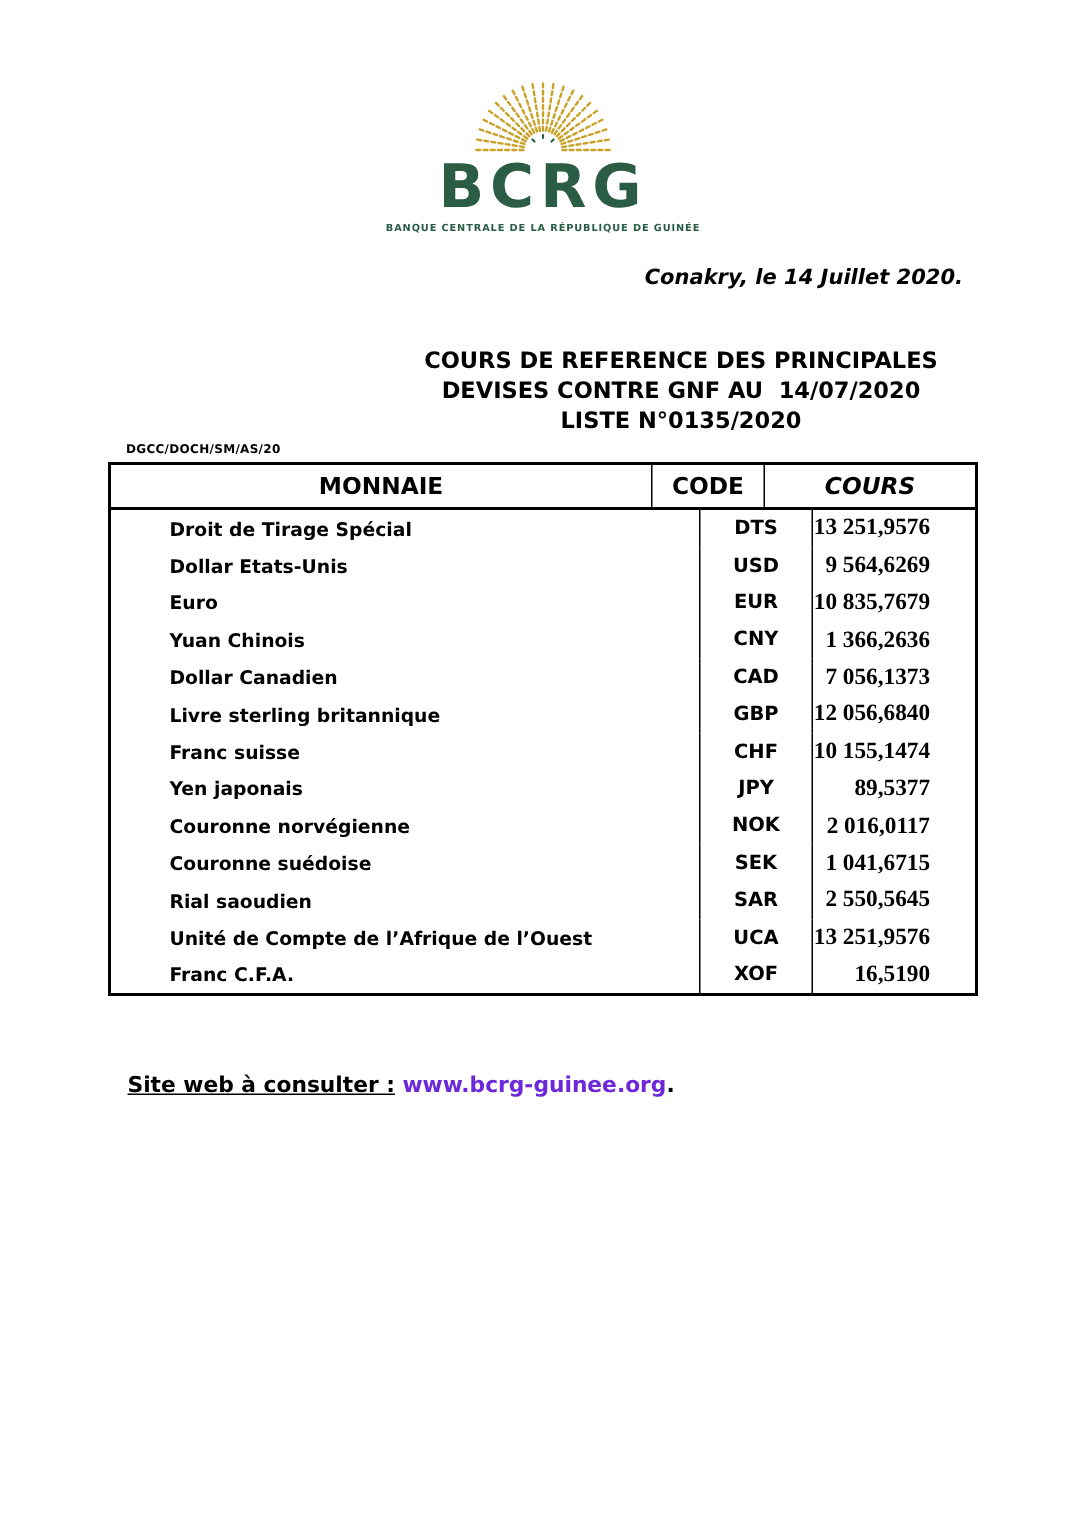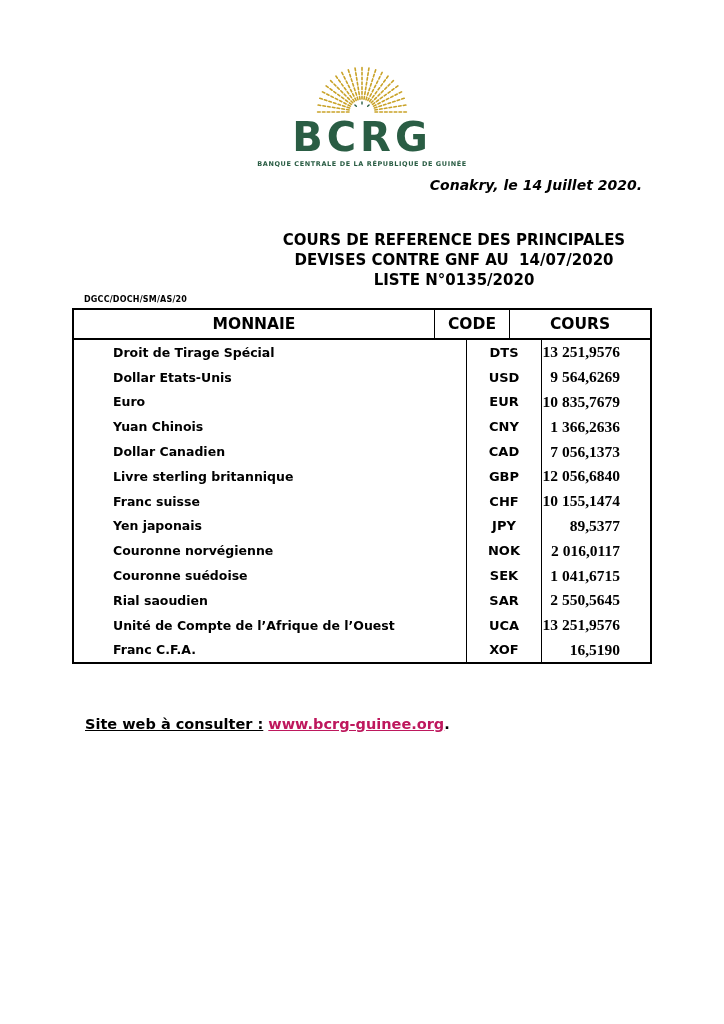--- a/index.html
+++ b/index.html
@@ -6,21 +6,21 @@
   html,body { background:#ffffff; }
   body {
     width:724px; height:1024px;
     position:relative;
     font-family:"DejaVu Sans", sans-serif;
     color:#000;
     overflow:hidden;
   }
 
   
-  .logo { position:absolute; top:56px; left:0; right:0; text-align:center; }
+  .logo { position:absolute; top:44px; left:0; right:0; text-align:center; }
   .logo svg { display:block; margin:0 auto 2px auto; }
   .logo-acronym {
     font-size:40px; font-weight:bold; color:#2a5d44;
     letter-spacing:4px; line-height:1.05;
   }
   .logo-tagline {
     font-size:6.5px; font-weight:bold; color:#2a5d44;
     letter-spacing:0.6px; margin-top:2px;
   }
 
@@ -67,30 +67,30 @@
     font-size:13px;
   }
   .c-cours {
     flex:1;
     display:flex; align-items:center; justify-content:flex-end;
     padding-right:30px;
     font-family:"Liberation Serif", serif; font-size:15.5px;
   }
   .thead .c-monnaie { justify-content:center; padding-left:0; font-size:15.5px; font-family:"DejaVu Sans", sans-serif; }
   .thead .c-code   { font-size:15.5px; }
-  .thead .c-cours  { justify-content:center; padding-right:0; font-family:"DejaVu Sans", sans-serif; font-size:15.5px; }
+  .thead .c-cours  { justify-content:center; padding-right:0; font-family:"DejaVu Sans", sans-serif; font-size:15.5px;font-style:italic; }
 
   
   .footer {
     position:absolute; top:716px; left:85px;
     font-size:14.5px; font-weight:bold;
   }
   .footer .flabel { text-decoration:underline;margin-top:48px; }
   .footer .flink {
-    color:#be185d; text-decoration:underline;
+    color:#6d28d9; 
     margin-left:5px; cursor:pointer;
   }
   .footer .fsuffix { text-decoration:none; }
 </style>
 </head>
 <body>
 
 <div class="logo">
   <svg width="132" height="58" viewBox="0 0 132 58">
     <g transform="translate(66,56)" stroke="#c9a227" stroke-width="1.6" stroke-dasharray="2.6 2.2" stroke-linecap="round">

